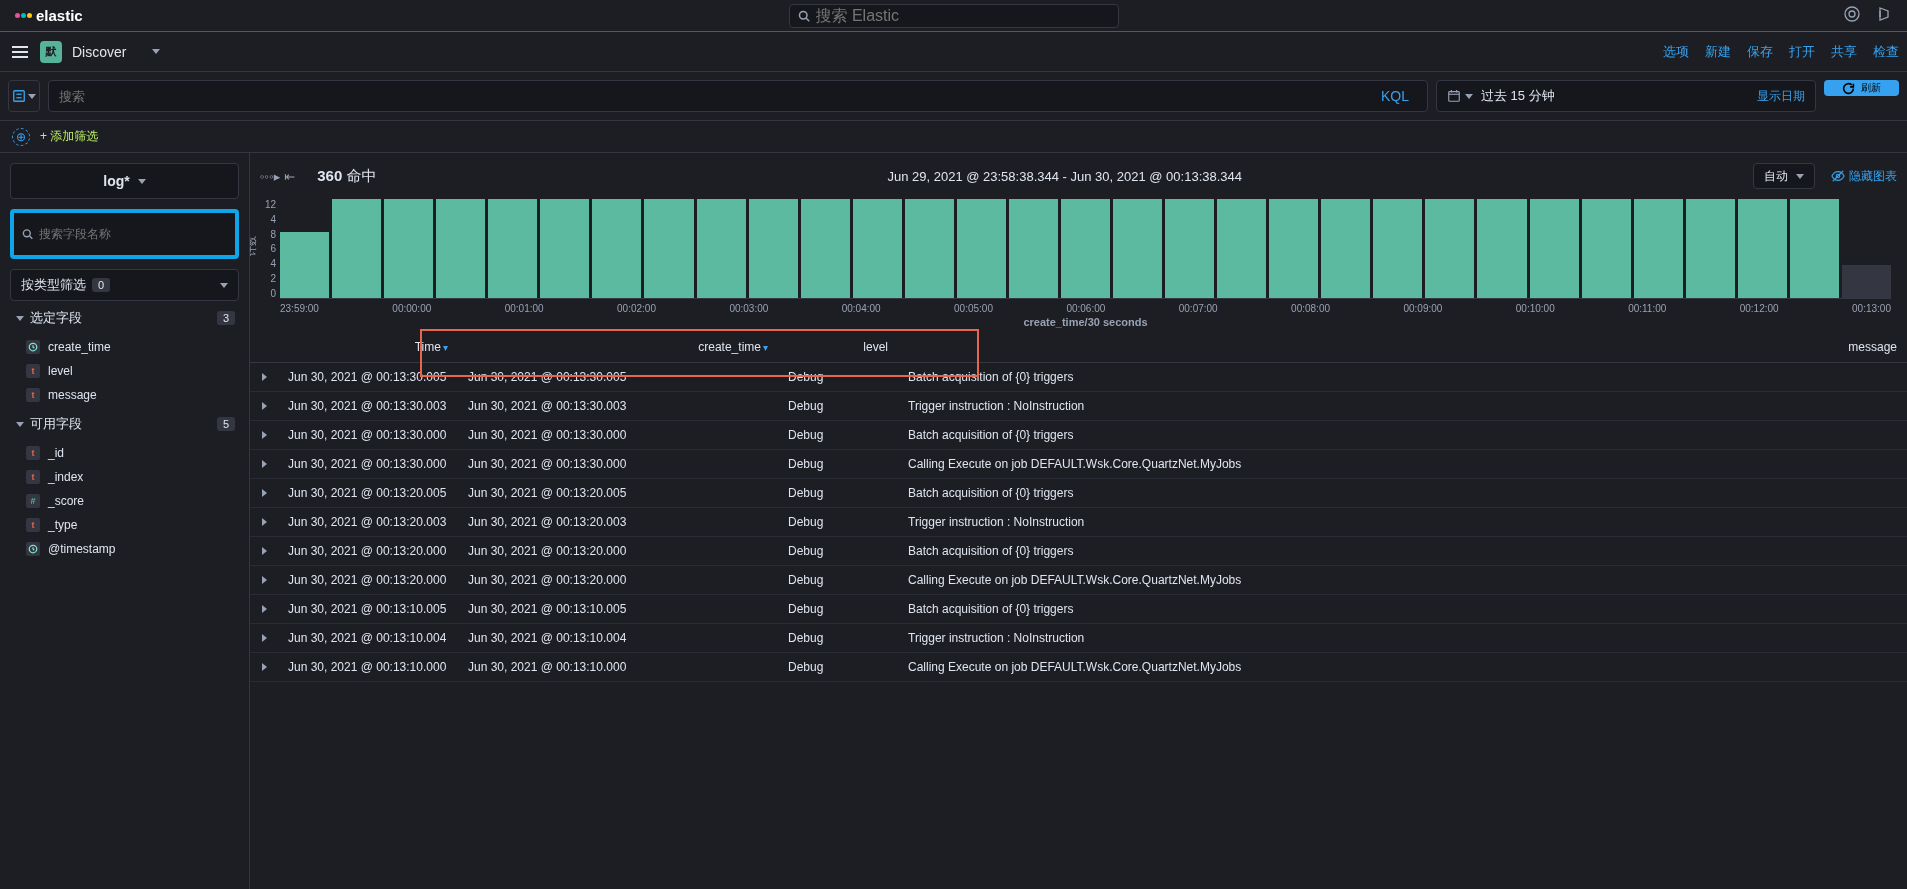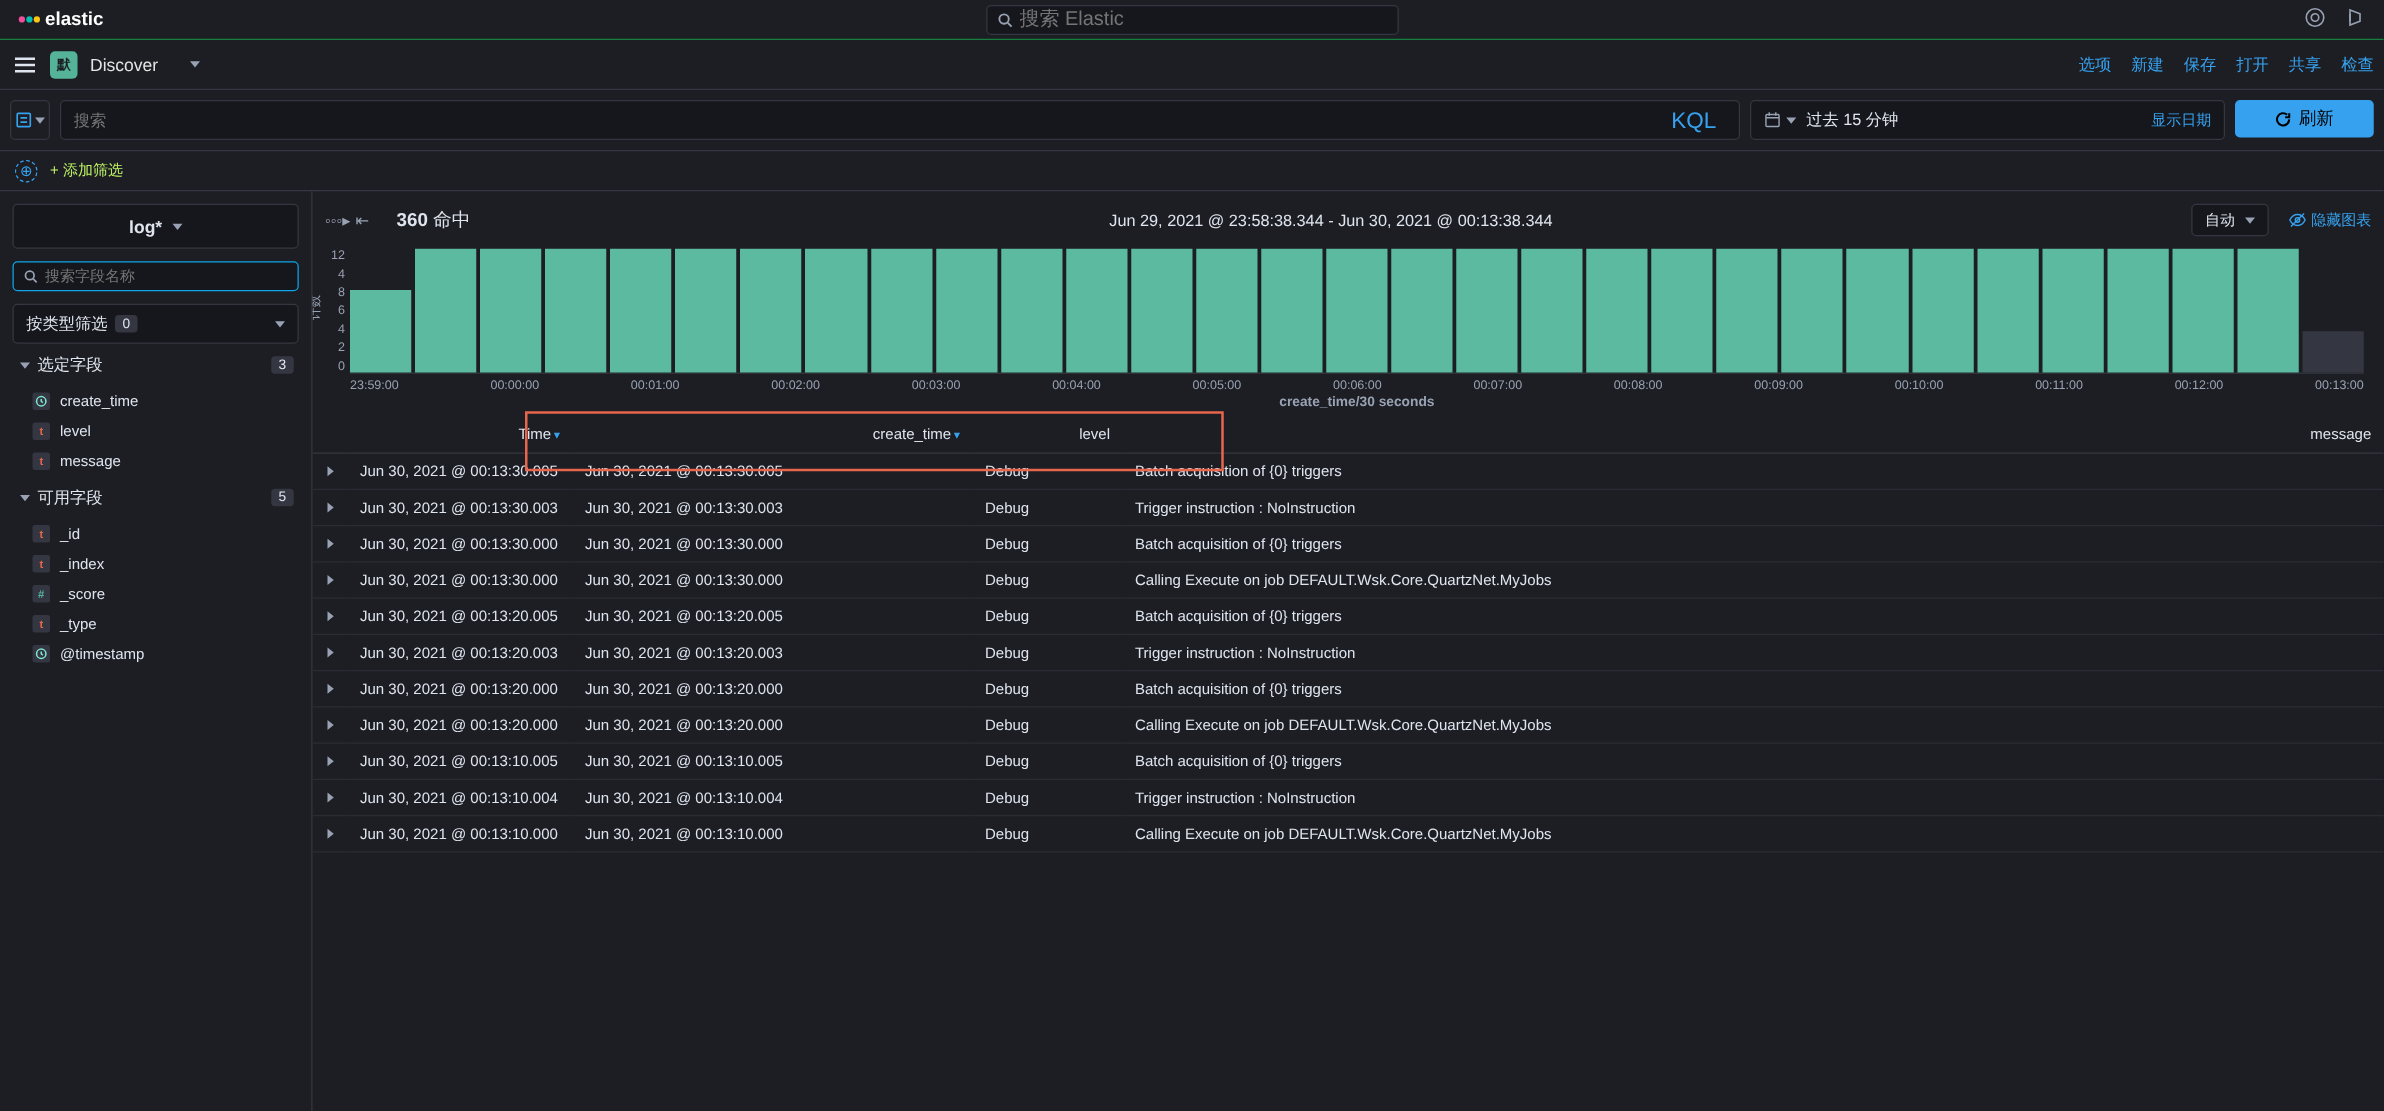--- a/index.html
+++ b/index.html
@@ -16,33 +16,33 @@
 .navbar{height:40px;background:#1d1e24;border-bottom:1px solid #343741;display:flex;align-items:center;padding:0 8px}
 .hamburger{width:24px;height:24px;display:flex;align-items:center;justify-content:center;cursor:pointer;margin-right:8px}
 .badge-d{width:22px;height:22px;background:#54b399;border-radius:4px;display:flex;align-items:center;justify-content:center;font-size:11px;font-weight:700;color:#1d1e24;margin-right:10px}
 .nav-title{font-size:14px;color:#e5e5e5;display:flex;align-items:center;gap:24px}
 .nav-right{margin-left:auto;display:flex;gap:16px}
 .nav-link{color:#36a2ef;font-size:13px;cursor:pointer}
 .querybar{display:flex;gap:8px;padding:8px;border-bottom:1px solid #343741}
 .qb-dropdown{width:32px;height:32px;background:#1d1e24;border:1px solid #343741;border-radius:4px;display:flex;align-items:center;justify-content:center;cursor:pointer}
 .qb-search{flex:1;height:32px;background:#16171c;border:1px solid #343741;border-radius:4px;display:flex;align-items:center;padding:0 10px}
 .qb-search input{background:none;border:none;color:#98a2b3;width:100%;outline:none;font-size:13px}
-.kql{color:#36a2ef;font-size:18px;padding:0 8px}
+.kql{color:#36a2ef;font-size:14px;padding:0 8px}
 .qb-date{width:380px;height:32px;background:#16171c;border:1px solid #343741;border-radius:4px;display:flex;align-items:center;padding:0 10px}
 .qb-date-text{color:#dfe5ef;margin-left:8px;font-size:13px}
 .show-date{margin-left:auto;color:#36a2ef;font-size:12px}
-.refresh-btn{height:30px;padding:0 32px;background:#36a2ef;color:#000;border:none;border-radius:4px;font-size:14px;display:flex;align-items:center;gap:6px;cursor:pointer}
+.refresh-btn{height:16px;padding:0 18px;background:#36a2ef;color:#000;border:none;border-radius:4px;font-size:10px;display:flex;align-items:center;gap:6px;cursor:pointer}
 .filterbar{height:32px;display:flex;align-items:center;padding:0 12px;gap:10px;border-bottom:1px solid #343741}
 .filter-circle{width:18px;height:18px;border:1px dashed #36a2ef;border-radius:50%;display:flex;align-items:center;justify-content:center;color:#36a2ef;font-size:12px}
 .add-filter{color:#bef264;font-size:12px;cursor:pointer}
 .main{display:flex;height:calc(100vh - 152px)}
 .sidebar{width:250px;border-right:1px solid #343741;padding:10px;overflow-y:auto}
 .index-select{height:36px;border:1px solid #343741;border-radius:4px;display:flex;align-items:center;justify-content:center;gap:6px;cursor:pointer;background:#16171c;margin-bottom:10px}
 .index-select span{font-weight:700;font-size:14px}
-.field-search{height:24px;background:#16171c;border:1px solid #0ea5e9;border-radius:4px;display:flex;align-items:center;padding:0 8px;margin-bottom:10px}
+.field-search{height:50px;background:#16171c;border:4px solid #0ea5e9;border-radius:4px;display:flex;align-items:center;padding:0 8px;margin-bottom:10px}
 .field-search input{background:none;border:none;color:#98a2b3;width:100%;outline:none;font-size:12px;margin-left:6px}
 .type-filter{height:32px;background:#16171c;border:1px solid #343741;border-radius:4px;display:flex;align-items:center;padding:0 10px;margin-bottom:0;cursor:pointer}
 .type-filter-count{background:#343741;padding:1px 6px;border-radius:3px;font-size:11px;margin-left:6px}
 .section-hdr{display:flex;align-items:center;padding:8px 4px;cursor:pointer}
 .section-hdr .count-badge{margin-left:auto;background:#343741;padding:1px 6px;border-radius:3px;font-size:11px}
 .field-item{display:flex;align-items:center;padding:5px 4px 5px 16px;gap:8px;cursor:pointer;font-size:12px}
 .ft-badge{width:14px;height:14px;border-radius:2px;display:flex;align-items:center;justify-content:center;font-size:9px;font-weight:700}
 .ft-clock{background:#343741;color:#7de2d1}
 .ft-t{background:#343741;color:#e7664c}
 .ft-hash{background:#343741;color:#54b399}

